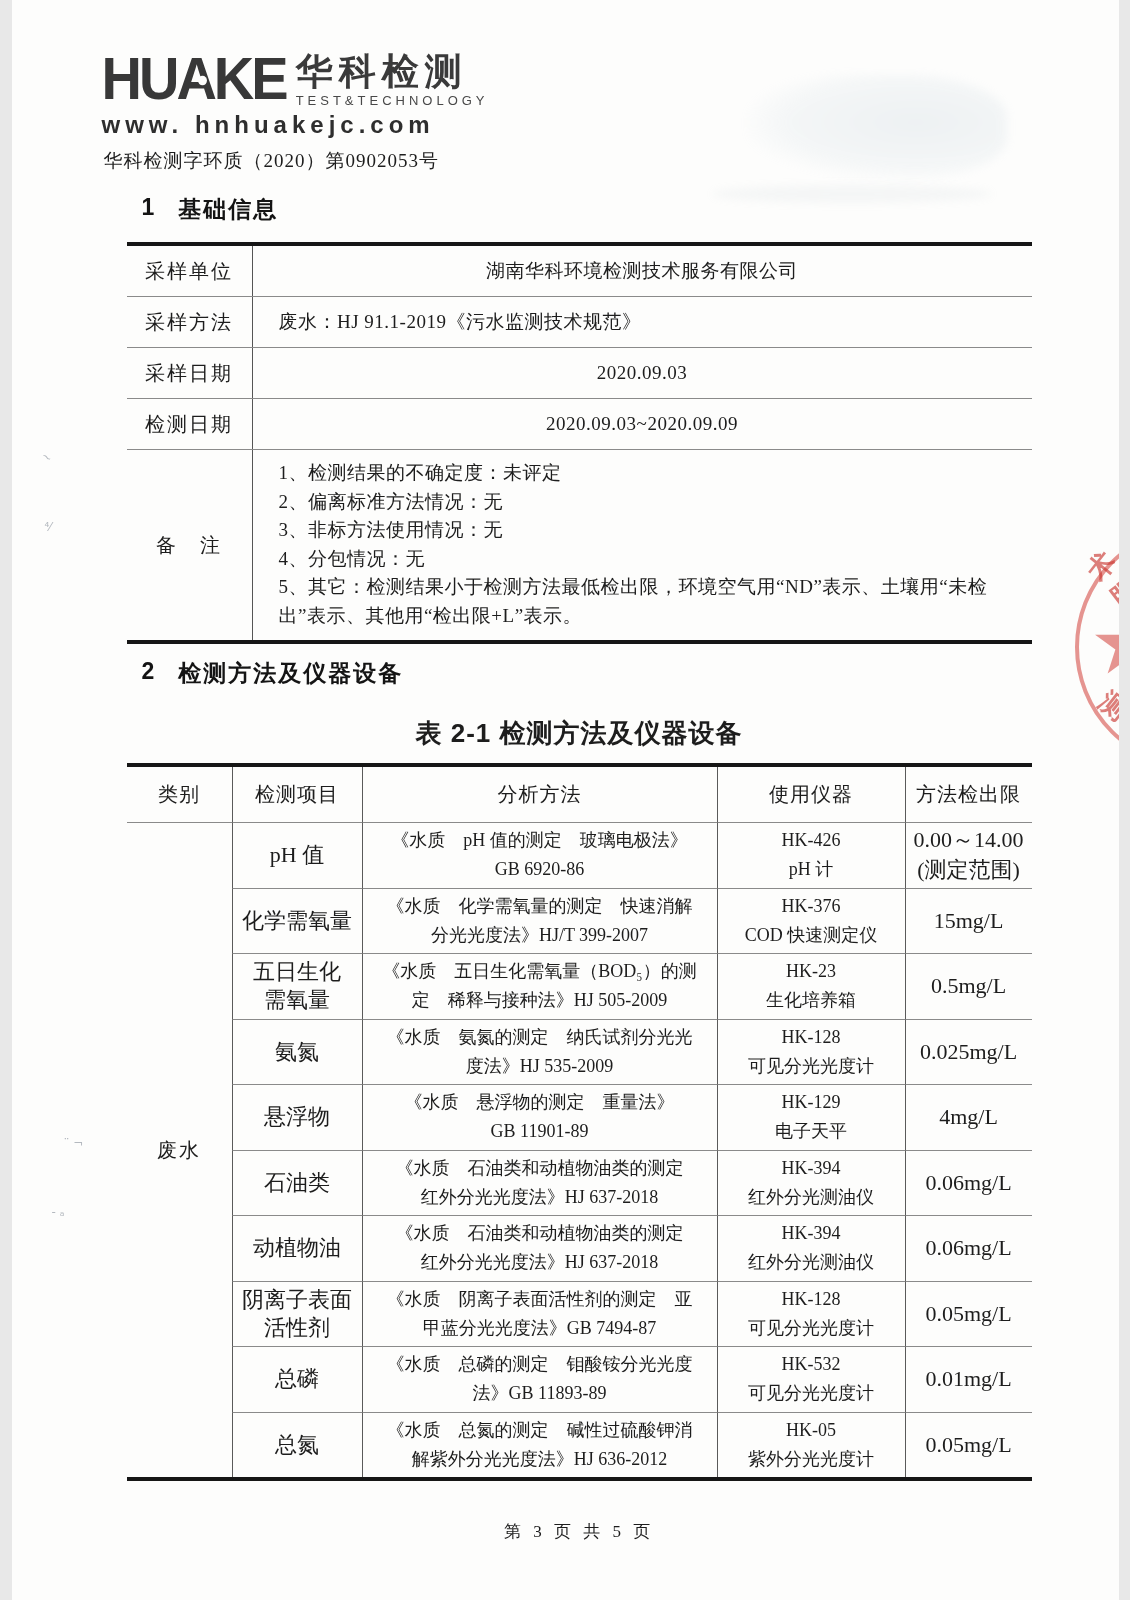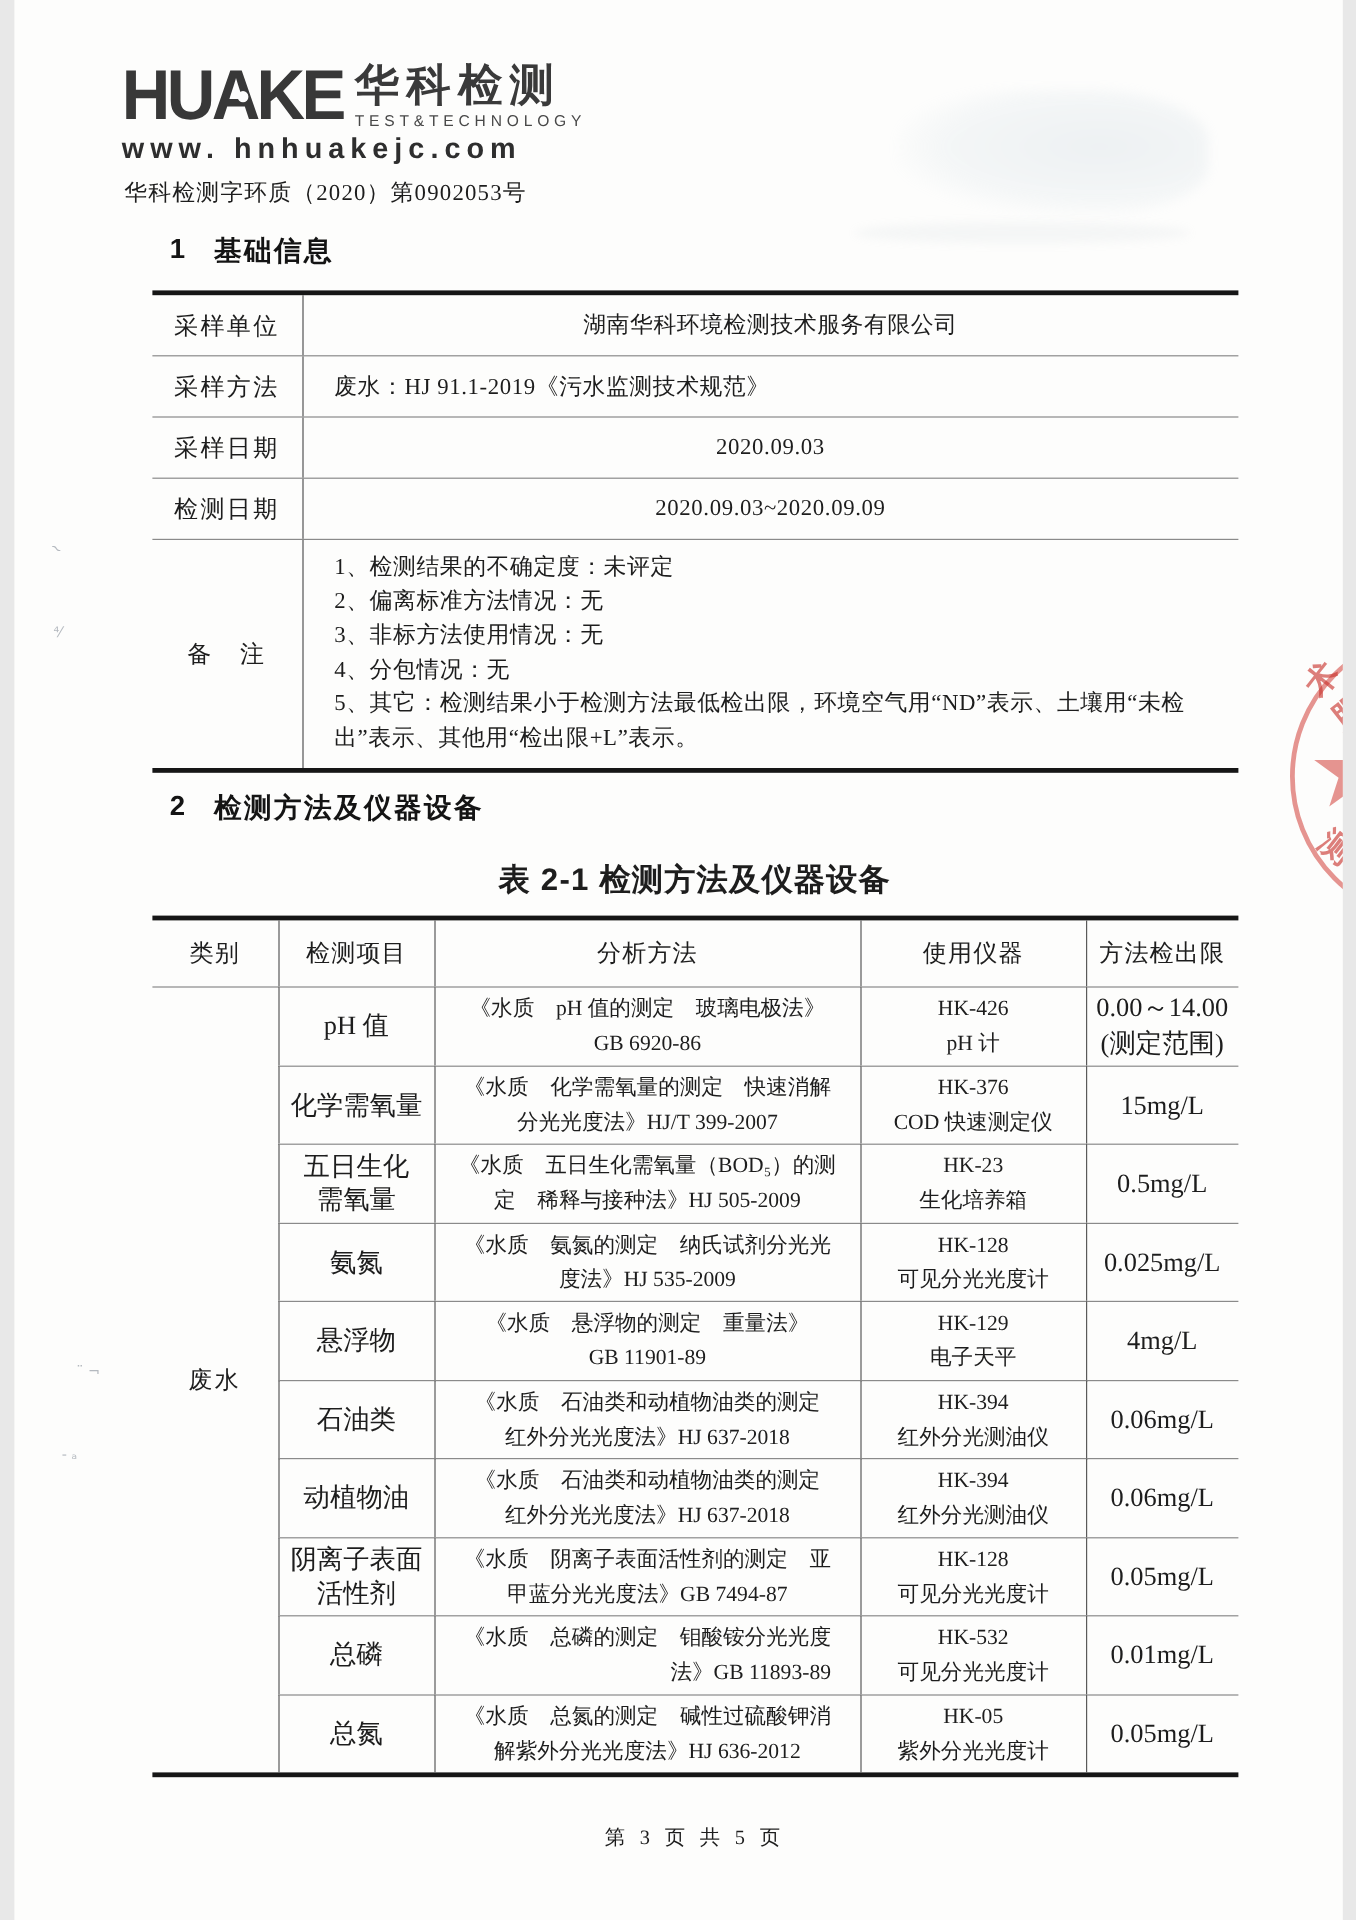--- a/index.html
+++ b/index.html
@@ -222,21 +222,21 @@
 红外分光测油仪</div>
       <div class="m-cell m-limit b-left b-top" style="grid-area: 8 / 5;">0.06mg/L</div>
       <div class="m-cell m-item b-left b-top" style="grid-area: 9 / 2;">阴离子表面
 活性剂</div>
       <div class="m-cell m-method b-left b-top" style="grid-area: 9 / 3;">《水质　阴离子表面活性剂的测定　亚
 甲蓝分光光度法》GB 7494-87</div>
       <div class="m-cell m-instr b-left b-top" style="grid-area: 9 / 4;">HK-128
 可见分光光度计</div>
       <div class="m-cell m-limit b-left b-top" style="grid-area: 9 / 5;">0.05mg/L</div>
       <div class="m-cell m-item b-left b-top" style="grid-area: 10 / 2;">总磷</div>
-      <div class="m-cell m-method b-left b-top" style="grid-area: 10 / 3; text-align: right;">《水质　总磷的测定　钼酸铵分光光度
+      <div class="m-cell m-method b-left b-top" style="grid-area: 10 / 3;">《水质　总磷的测定　钼酸铵分光光度
 法》GB 11893-89</div>
       <div class="m-cell m-instr b-left b-top" style="grid-area: 10 / 4;">HK-532
 可见分光光度计</div>
       <div class="m-cell m-limit b-left b-top" style="grid-area: 10 / 5;">0.01mg/L</div>
       <div class="m-cell m-item b-left b-top" style="grid-area: 11 / 2;">总氮</div>
       <div class="m-cell m-method b-left b-top" style="grid-area: 11 / 3;">《水质　总氮的测定　碱性过硫酸钾消
 解紫外分光光度法》HJ 636-2012</div>
       <div class="m-cell m-instr b-left b-top" style="grid-area: 11 / 4;">HK-05
 紫外分光光度计</div>
       <div class="m-cell m-limit b-left b-top" style="grid-area: 11 / 5;">0.05mg/L</div>

